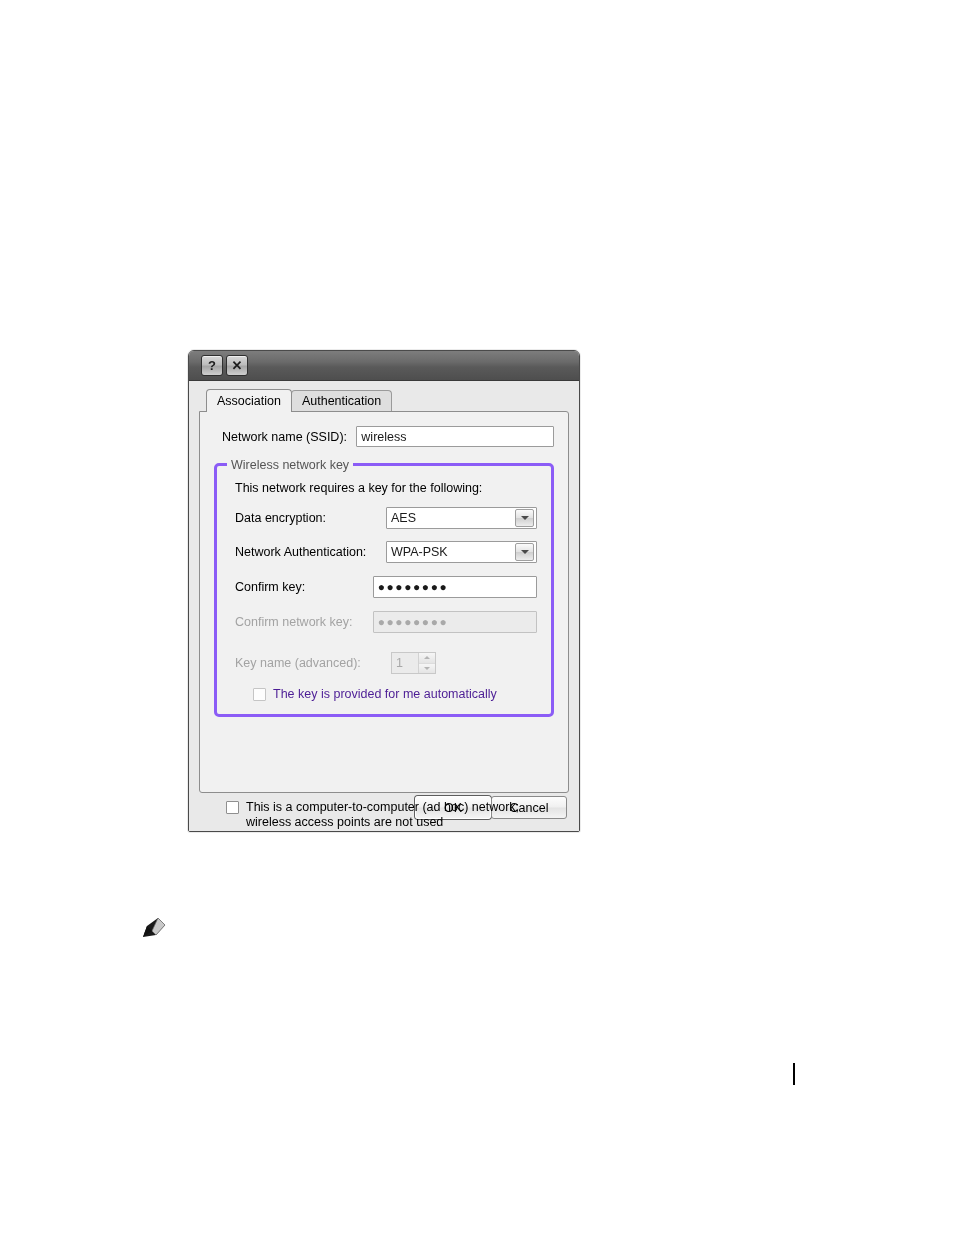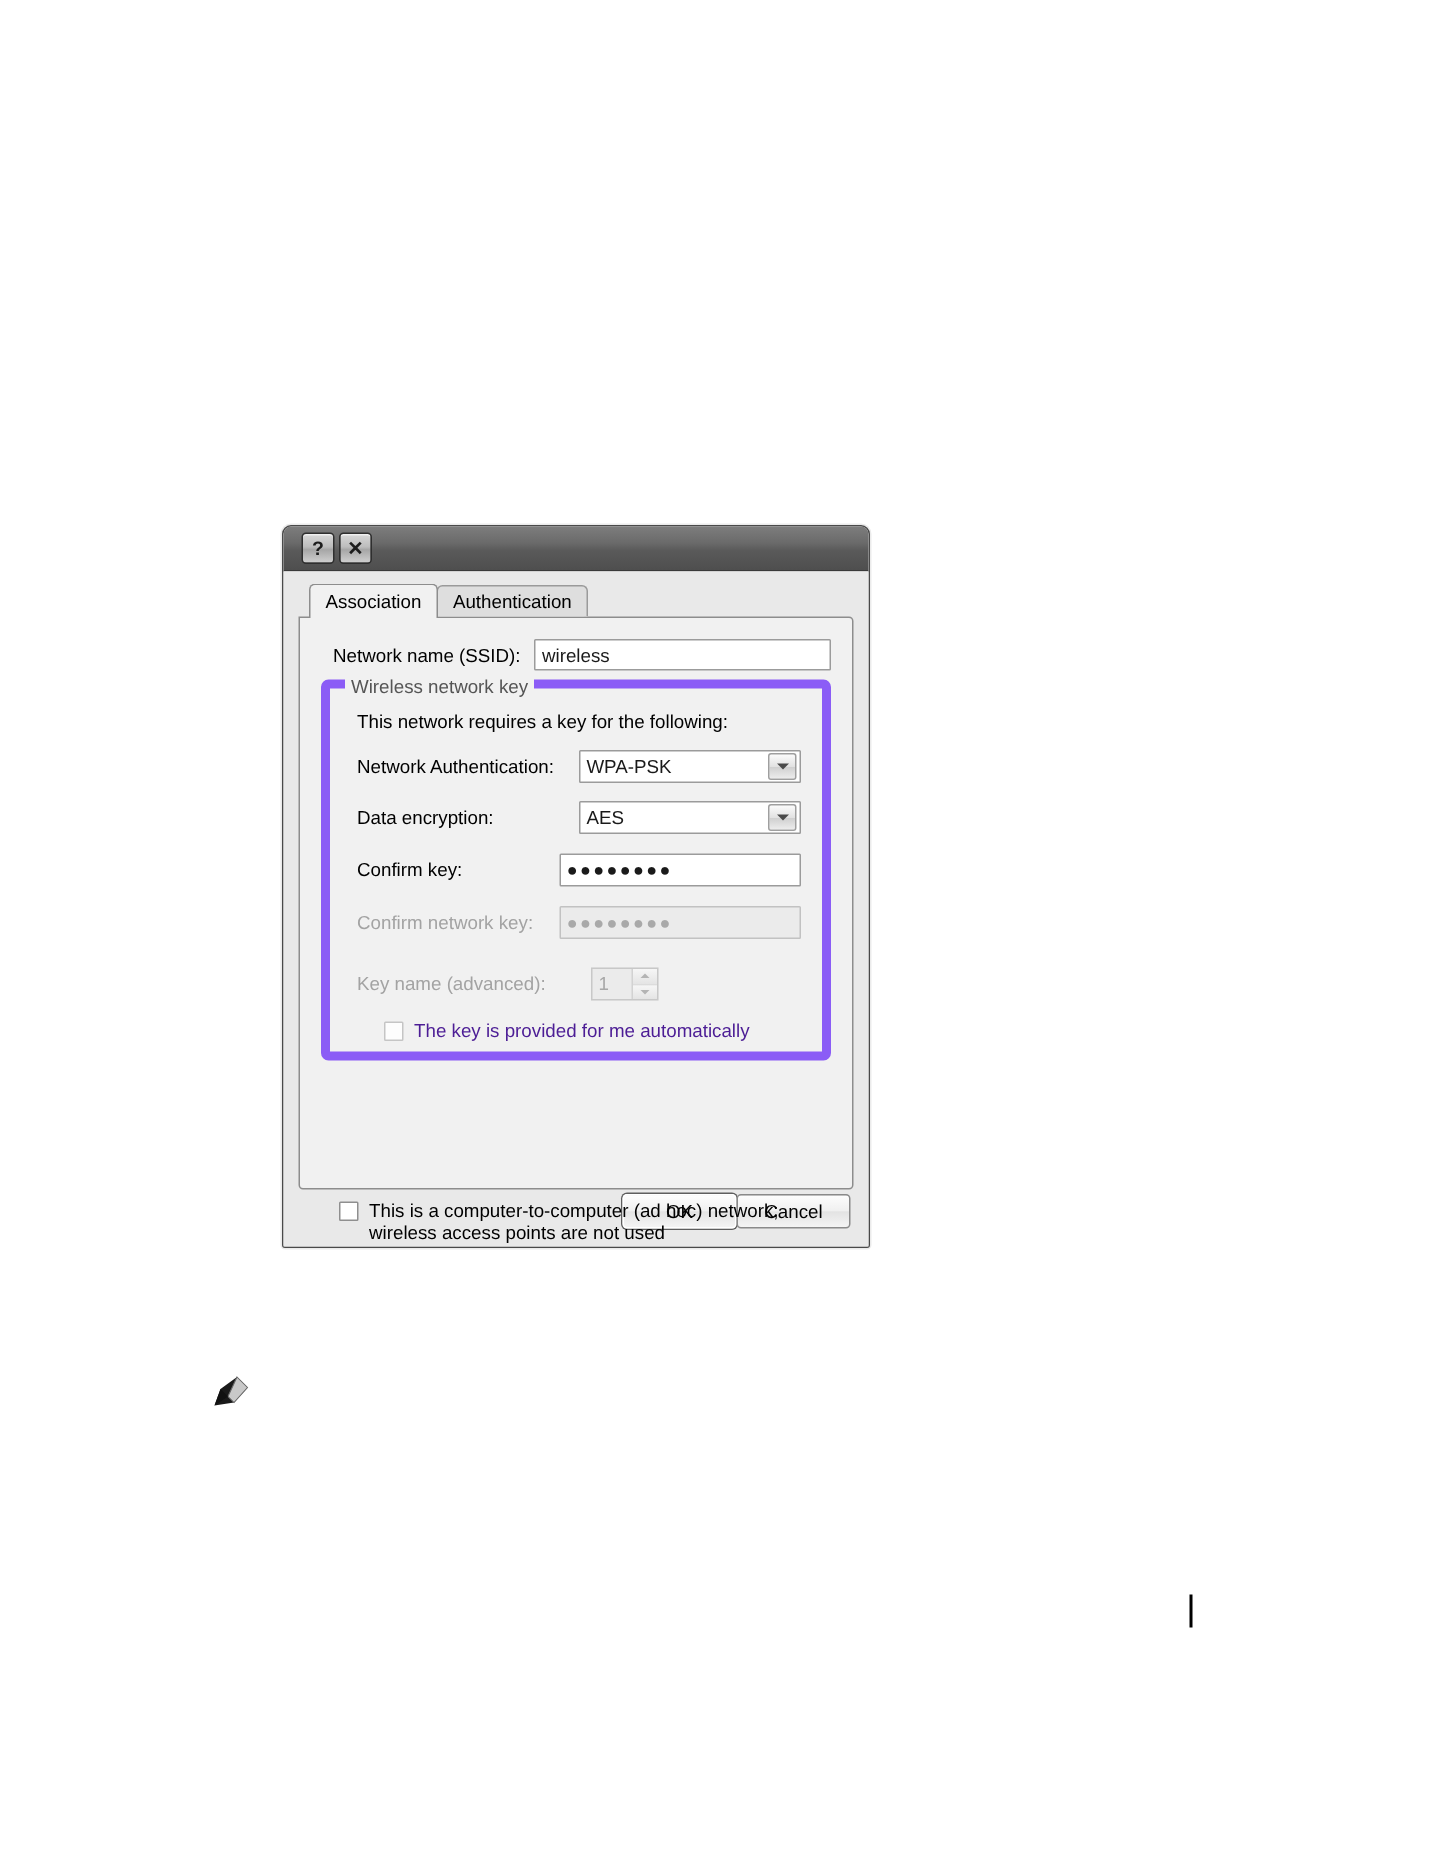--- a/index.html
+++ b/index.html
@@ -165,23 +165,23 @@
   .dots.disabled { color: #a9a9a9; }
 
   
   #ssid-row { margin-top: 2px; }
   #ssid-row .lbl { width: 144px; padding-left: 8px; box-sizing: border-box; }
   #ssid-box { width: 200px; }
 
   
   #groupbox {
     position: relative;
-    margin-top: 6px;
+    margin-top: 16px;
     height: 254px;
-    border: 6px solid #8b5cf6;
+    border: 3px solid #8b5cf6;
     border-radius: 5px;
     box-sizing: border-box;
     padding: 14px 14px 0 14px;
   }
   #groupbox-legend {
     position: absolute;
     top: -8px;
     left: 10px;
     background: #f1f1f1;
     padding: 0 4px;
@@ -391,33 +391,33 @@
           <span>wireless</span>
         </div>
       </div>
 
       <div id="groupbox">
         <div id="groupbox-legend">Wireless network key</div>
 
         <div id="req-text">This network requires a key for the following:</div>
 
         <div class="row combo-row">
-          <div class="lbl">Network Authentication:</div>
+          <div class="lbl">Data encryption:</div>
           <div class="combo">
-            <span class="combo-value">WPA-PSK</span>
+            <span class="combo-value">AES</span>
             <span class="combo-arrow">
                 <i class="chev"></i>
               </span>
           </div>
         </div>
 
         <div class="row combo-row">
-          <div class="lbl">Data encryption:</div>
+          <div class="lbl">Network Authentication:</div>
           <div class="combo">
-            <span class="combo-value">AES</span>
+            <span class="combo-value">WPA-PSK</span>
             <span class="combo-arrow">
                 <i class="chev"></i>
               </span>
           </div>
         </div>
 
         <div class="row key-row">
           <div class="lbl">Confirm key:</div>
           <div class="textbox key-box">
             <span class="dots">●●●●●●●●</span>

